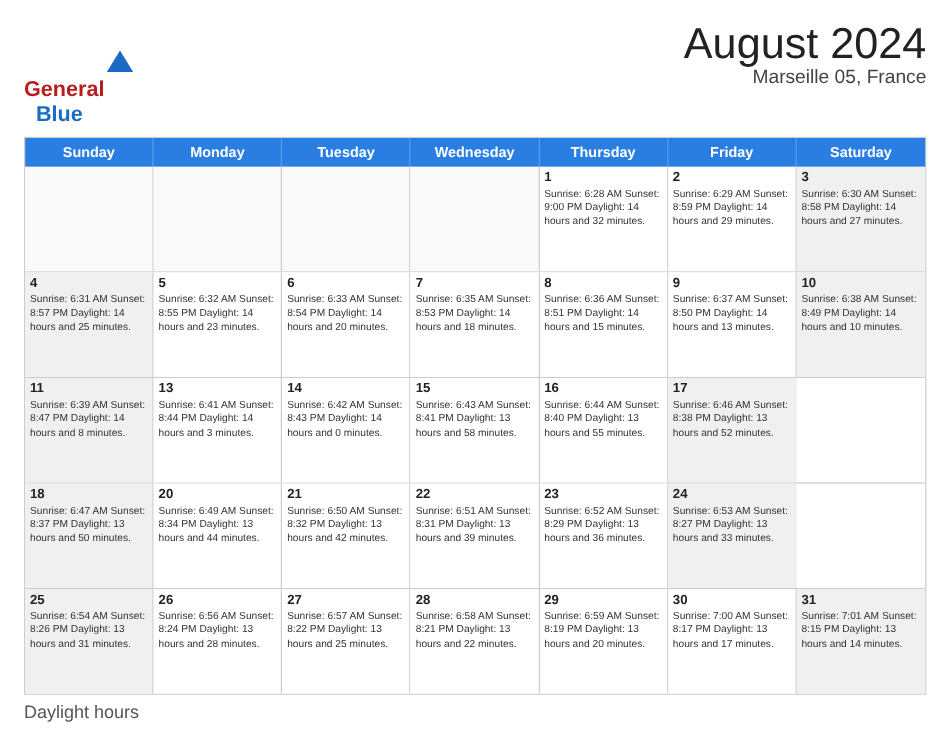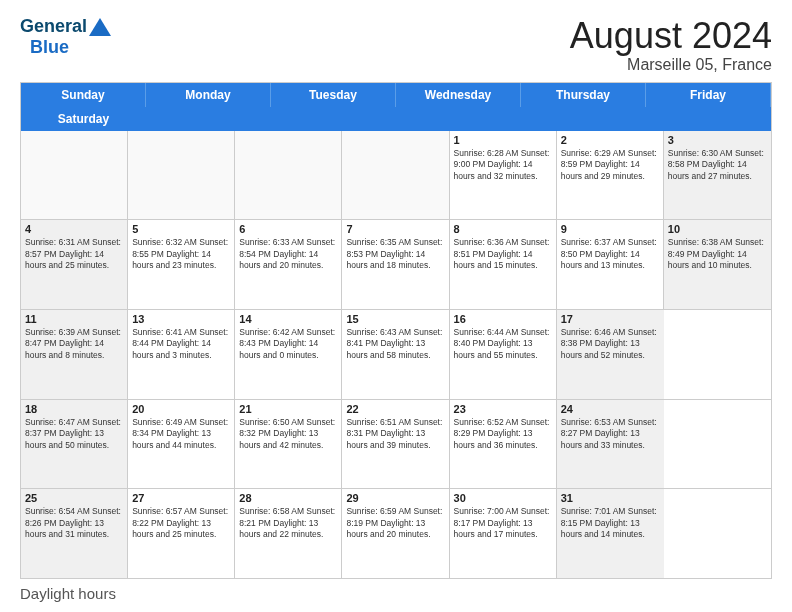--- a/index.html
+++ b/index.html
@@ -28,21 +28,22 @@
       flex-direction: column;
       align-items: flex-start;
     }
     .logo-text {
       display: flex;
       align-items: center;
       font-size: 18px;
       font-weight: bold;
     }
     .logo-general {
-      color: #0c4a6e;
+      color: #b91c1c;
+      margin-top: 48px;
     }
     .logo-blue {
       color: #1a6bc4;
       margin-left: 10px;
     }
     .logo-icon {
       width: 22px;
       height: 18px;
       margin-left: 2px;
     }
@@ -60,21 +61,21 @@
       color: #444;
     }
     .calendar {
       flex: 1;
       display: flex;
       flex-direction: column;
       border: 1px solid #ccc;
     }
     .cal-header {
       display: grid;
-      grid-template-columns: repeat(6, 1fr);
+      grid-template-columns: repeat(7, 1fr);
       background: #2a7de1;
     }
     .cal-header-cell {
       color: #fff;
       font-size: 12px;
       font-weight: bold;
       text-align: center;
       padding: 5px 2px;
       border-right: 1px solid #5a9de8;
     }
@@ -298,20 +299,26 @@
           </div>
         </div>
         <div class="cal-row">
           <div class="cal-cell shaded">
             <span class="day-num">25</span>
             <div class="day-info">Sunrise: 6:54 AM
 Sunset: 8:26 PM
 Daylight: 13 hours and 31 minutes.</div>
           </div>
           <div class="cal-cell">
+            <span class="day-num">26</span>
+            <div class="day-info">Sunrise: 6:56 AM
+Sunset: 8:24 PM
+Daylight: 13 hours and 28 minutes.</div>
+          </div>
+          <div class="cal-cell">
             <span class="day-num">27</span>
             <div class="day-info">Sunrise: 6:57 AM
 Sunset: 8:22 PM
 Daylight: 13 hours and 25 minutes.</div>
           </div>
           <div class="cal-cell">
             <span class="day-num">28</span>
             <div class="day-info">Sunrise: 6:58 AM
 Sunset: 8:21 PM
 Daylight: 13 hours and 22 minutes.</div>

